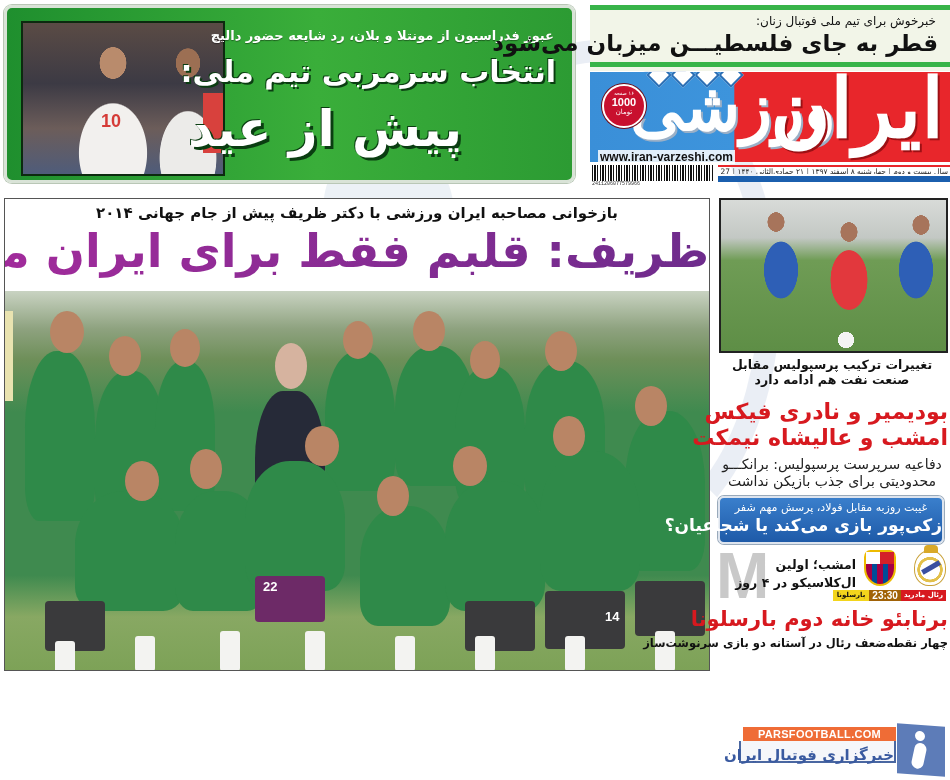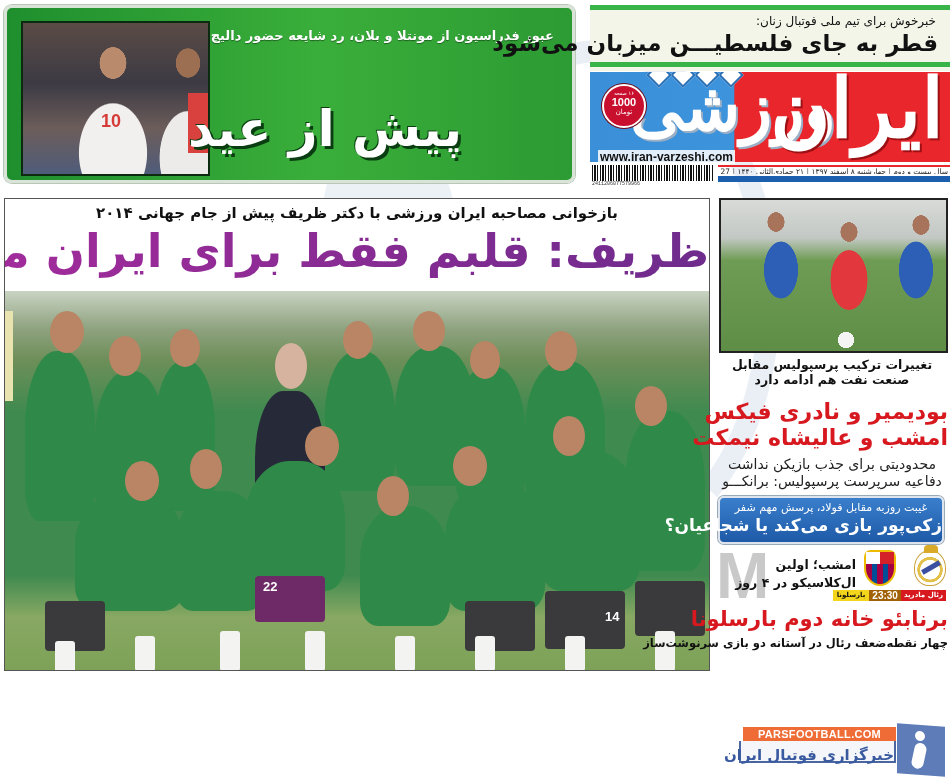--- a/index.html
+++ b/index.html
@@ -9,21 +9,21 @@
   
   .bg-swoosh { position: absolute; left: 330px; top: 150px; width: 130px; height: 180px;
     border-radius: 40% 40% 60% 60%; background: rgba(150,175,205,0.18); transform: rotate(-12deg); }
   .bg-arc { position: absolute; left: 420px; top: 40px; width: 360px; height: 520px; border-radius: 50%;
     border: 22px solid rgba(185,200,220,0.30); border-left-color: transparent; border-bottom-color: transparent; }
 
   
   .promo { position: absolute; left: 4px; top: 5px; width: 571px; height: 178px; border-radius: 8px;
     background: linear-gradient(90deg, #1f8f2e 0%, #3aae3a 55%, #2c9b33 100%);
     border: 3px solid #d9e3d7; box-shadow: 0 0 0 1px #b9c7b6; overflow: hidden; }
-  .promo-photo { position: absolute; left: 14px; top: 13px; width: 189px; height: 155px; border: 2px solid #0c2a0f;
+  .promo-photo { position: absolute; left: 14px; top: 13px; width: 204px; height: 155px; border: 2px solid #0c2a0f;
     background:
       radial-gradient(ellipse 22px 26px at 90px 40px, #b98b6c 60%, transparent 62%),
       radial-gradient(ellipse 20px 24px at 165px 40px, #9c6f53 60%, transparent 62%),
       radial-gradient(ellipse 48px 70px at 90px 130px, #f2f0ee 70%, transparent 72%),
       radial-gradient(ellipse 40px 66px at 165px 135px, #ecebe9 70%, transparent 72%),
       linear-gradient(180deg, #5a4b45 0%, #3c3a44 40%, #6c5d5a 70%, #4f5c7a 100%); overflow: hidden; }
   .promo-photo .num10 { position: absolute; left: 78px; top: 88px; color: #d53b37; font: bold 18px "Liberation Sans", sans-serif; }
   .promo-photo .redstripe { position: absolute; right: 0; top: 70px; width: 20px; height: 60px; background: #d8413d; }
   .promo-kicker { position: absolute; right: 18px; top: 20px; color: #ffffff; font: bold 13px "DejaVu Sans", sans-serif;
     text-shadow: 0 1px 1px rgba(0,0,0,.4); white-space: nowrap; }
@@ -135,20 +135,21 @@
 
 <div class="bg-arc"></div>
 <div class="bg-swoosh"></div>
 
 <section class="promo">
   <div class="promo-photo">
     <span class="num10">10</span>
     <span class="redstripe"></span>
   </div>
   <div class="promo-kicker">عبور فدراسیون از مونتلا و بلان، رد شایعه حضور دالیچ</div>
+  <div class="promo-title1">انتخاب سرمربی تیم ملی:</div>
   <div class="promo-title2">پیش از عید</div>
 </section>
 
 <header class="mast">
   <div class="mast-green top"></div>
   <div class="mast-note">
     <div class="mast-kicker">خبرخوش برای تیم ملی فوتبال زنان:</div>
     <div class="mast-headline">قطر به جای فلسطیـــن میزبان می‌شود</div>
   </div>
   <div class="mast-green bot"></div>
@@ -237,22 +238,22 @@
   <div class="rc-photo"></div>
   <div class="rc-caption">
     <div>تغییرات ترکیب پرسپولیس مقابل</div>
     <div>صنعت نفت هم ادامه دارد</div>
   </div>
   <div class="rc-red-head">
     <div>بودیمیر و نادری فیکس</div>
     <div>امشب و عالیشاه نیمکت</div>
   </div>
   <div class="rc-sub">
+    <div>دفاعیه سرپرست پرسپولیس: برانکـــو</div>
     <div>محدودیتی برای جذب بازیکن نداشت</div>
-    <div>دفاعیه سرپرست پرسپولیس: برانکـــو</div>
   </div>
   <div class="rc-blue-box">
     <span class="rbb-kicker">غیبت روزبه مقابل فولاد، پرسش مهم شفر</span>
     <span class="rbb-title">زکی‌پور بازی می‌کند یا شجاعیان؟</span>
   </div>
   <div class="clasico">
     <div class="big-m">M</div>
     <div class="cl-text">
       <div>امشب؛ اولین</div>
       <div>ال‌کلاسیکو در ۴ روز</div>

